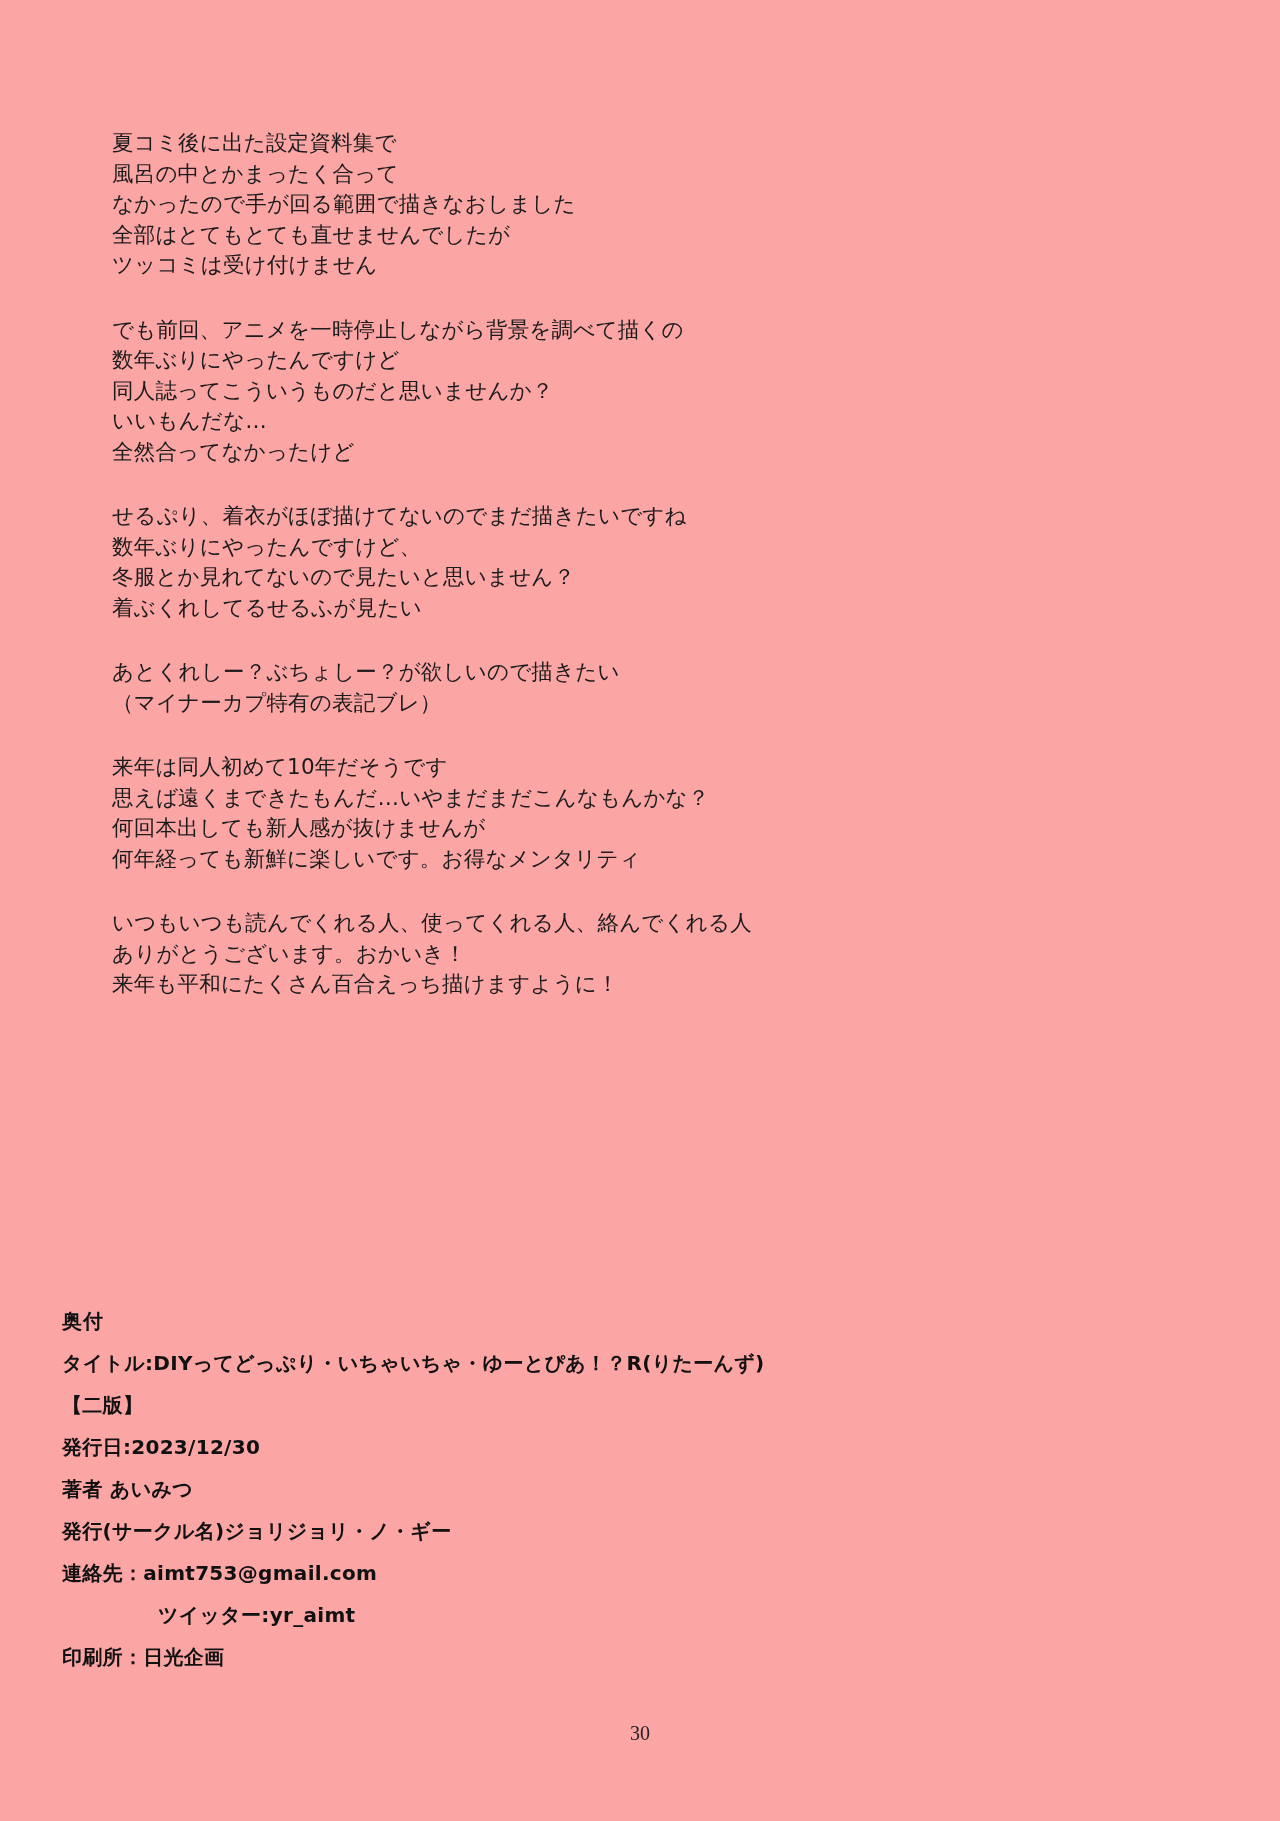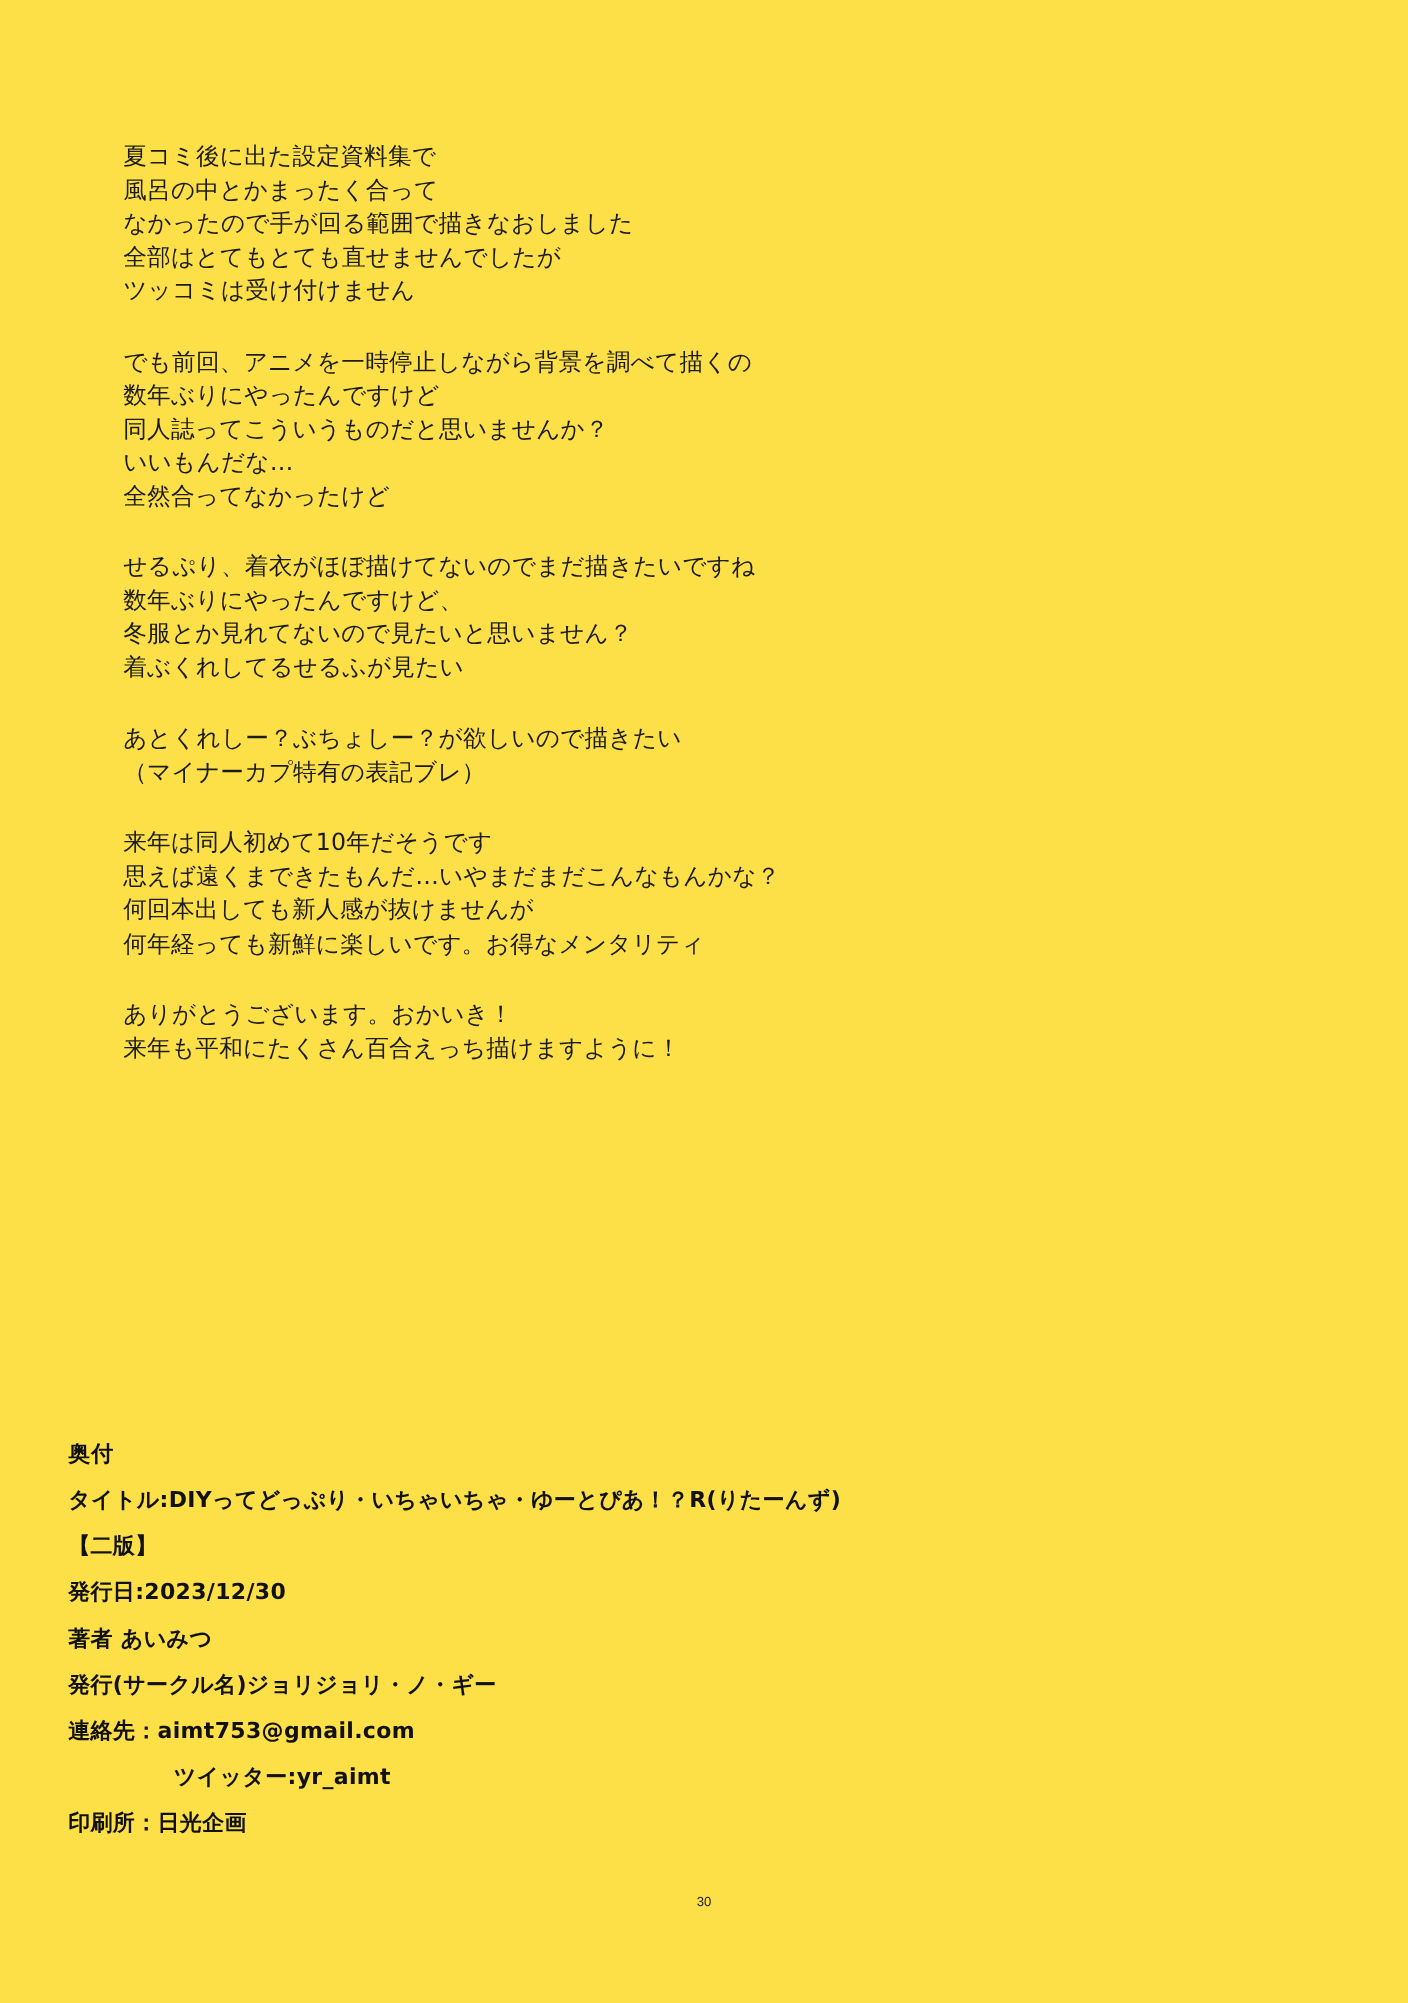--- a/index.html
+++ b/index.html
@@ -12,21 +12,21 @@
     height: 1821px;
     position: relative;
     font-family: "DejaVu Sans", "Liberation Sans", sans-serif;
     color: #1a1a1a;
     overflow: hidden;
   }
 
   #page {
     position: absolute;
     inset: 0;
-    background: #fde047;
+    background: #fca5a5;
   }
 
   
   .afterword {
     position: absolute;
     left: 112px;
     top: 128px;
     width: 900px;
   }
   .para {
@@ -67,23 +67,23 @@
     padding-left: 96px;
   }
 
   
   .page-number {
     position: absolute;
     left: 0;
     right: 0;
     top: 1722px;
     text-align: center;
-    font-size: 12px;
+    font-size: 20px;
     color: #222222;
-    font-family: Liberation Sans, sans-serif;
+    font-family: Liberation Serif, serif;
   }
 </style>
 </head>
 <body>
 
 <div id="page">
 
   <div class="afterword">
 
     <div class="para">
@@ -115,20 +115,21 @@
     </div>
 
     <div class="para">
       <div class="line">来年は同人初めて10年だそうです</div>
       <div class="line">思えば遠くまできたもんだ…いやまだまだこんなもんかな？</div>
       <div class="line">何回本出しても新人感が抜けませんが</div>
       <div class="line">何年経っても新鮮に楽しいです。お得なメンタリティ</div>
     </div>
 
     <div class="para">
+      <div class="line">いつもいつも読んでくれる人、使ってくれる人、絡んでくれる人</div>
       <div class="line">ありがとうございます。おかいき！</div>
       <div class="line">来年も平和にたくさん百合えっち描けますように！</div>
     </div>
 
   </div>
 
   <div class="colophon">
     <div class="cline head">奥付</div>
     <div class="cline">タイトル:DIYってどっぷり・いちゃいちゃ・ゆーとぴあ！？R(りたーんず)</div>
     <div class="cline">【二版】</div>

